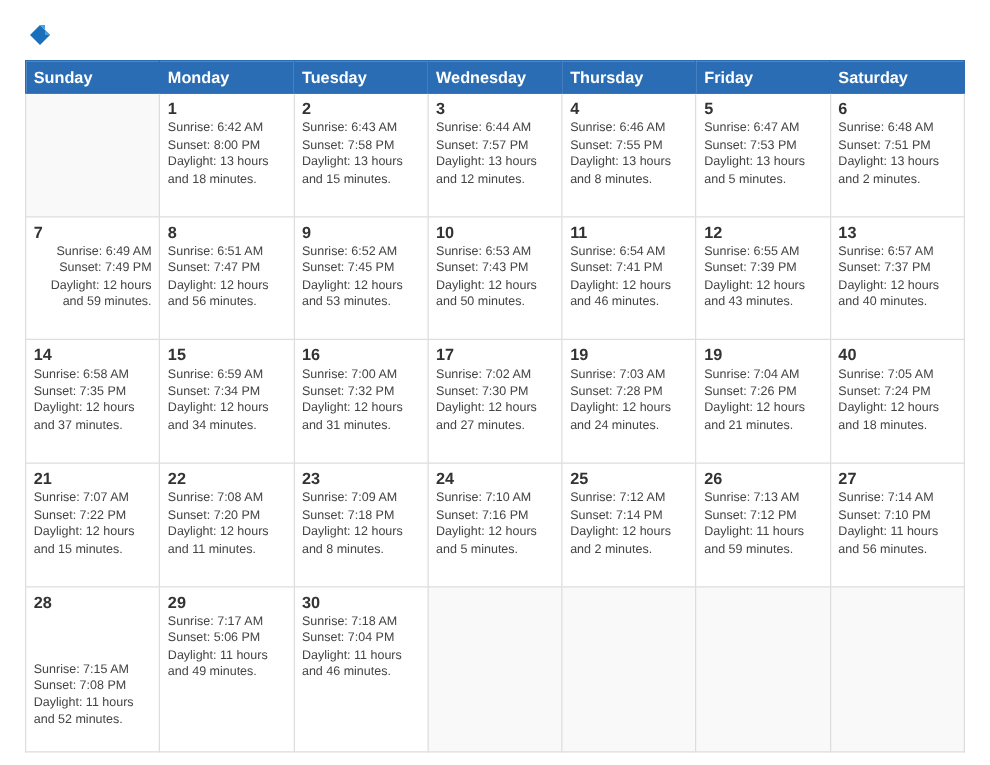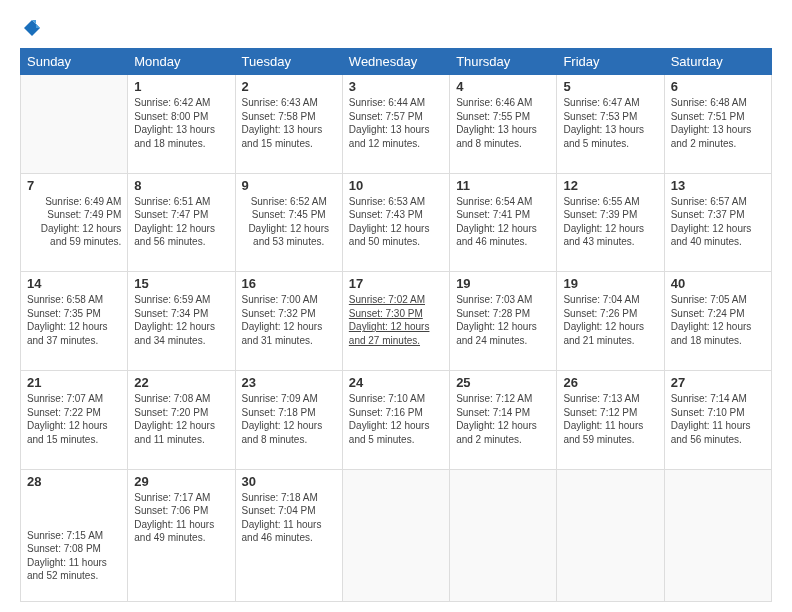--- a/index.html
+++ b/index.html
@@ -65,21 +65,21 @@
       border-collapse: collapse;
       width: 100%;
       table-layout: fixed;
     }
     .calendar th {
       background: #2a6db5;
       color: #fff;
       text-align: left;
       padding: 5px 6px;
       font-size: 13px;
-      font-weight: normal;
+      font-weight: bold;
       border: 1px solid #2a6db5;
     }
     .calendar td {
       vertical-align: top;
       padding: 4px 6px;
       border: 1px solid #ddd;
       width: calc(100% / 7);
       font-size: 10.5px;
       color: #333;
       height: 88px;
@@ -189,21 +189,21 @@
           </td>
           <td>
             <span class="day-num">8</span>
             <div class="cell-info" style="white-space: pre-line;">Sunrise: 6:51 AM
 Sunset: 7:47 PM
 Daylight: 12 hours
 and 56 minutes.</div>
           </td>
           <td>
             <span class="day-num">9</span>
-            <div class="cell-info" style="white-space: pre-line; text-align: center;">Sunrise: 6:52 AM
+            <div class="cell-info" style="white-space: pre-line;">Sunrise: 6:52 AM
 Sunset: 7:45 PM
 Daylight: 12 hours
 and 53 minutes.</div>
           </td>
           <td>
             <span class="day-num">10</span>
             <div class="cell-info" style="white-space: pre-line;">Sunrise: 6:53 AM
 Sunset: 7:43 PM
 Daylight: 12 hours
 and 50 minutes.</div>
@@ -247,21 +247,21 @@
           </td>
           <td>
             <span class="day-num">16</span>
             <div class="cell-info" style="white-space: pre-line;">Sunrise: 7:00 AM
 Sunset: 7:32 PM
 Daylight: 12 hours
 and 31 minutes.</div>
           </td>
           <td>
             <span class="day-num">17</span>
-            <div class="cell-info" style="white-space: pre-line; text-decoration: underline;">Sunrise: 7:02 AM
+            <div class="cell-info" style="white-space: pre-line;">Sunrise: 7:02 AM
 Sunset: 7:30 PM
 Daylight: 12 hours
 and 27 minutes.</div>
           </td>
           <td>
             <span class="day-num">19</span>
             <div class="cell-info" style="white-space: pre-line;">Sunrise: 7:03 AM
 Sunset: 7:28 PM
 Daylight: 12 hours
 and 24 minutes.</div>
@@ -336,21 +336,21 @@
           <td>
             <span class="day-num">28</span>
             <div class="cell-info" style="white-space: pre-line; margin-top: 40px;">Sunrise: 7:15 AM
 Sunset: 7:08 PM
 Daylight: 11 hours
 and 52 minutes.</div>
           </td>
           <td>
             <span class="day-num">29</span>
             <div class="cell-info" style="white-space: pre-line;">Sunrise: 7:17 AM
-Sunset: 7:06 PM
+Sunset: 5:06 PM
 Daylight: 11 hours
 and 49 minutes.</div>
           </td>
           <td>
             <span class="day-num">30</span>
             <div class="cell-info" style="white-space: pre-line;">Sunrise: 7:18 AM
 Sunset: 7:04 PM
 Daylight: 11 hours
 and 46 minutes.</div>
           </td>

